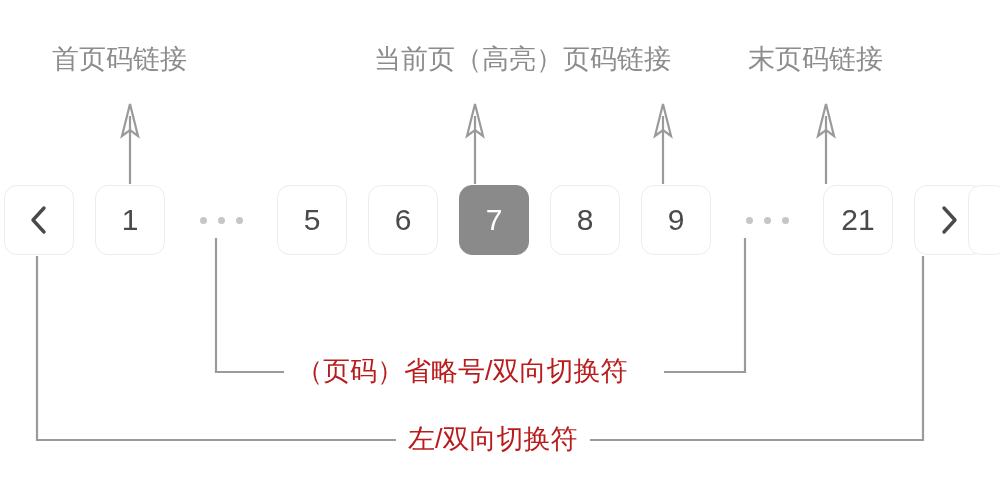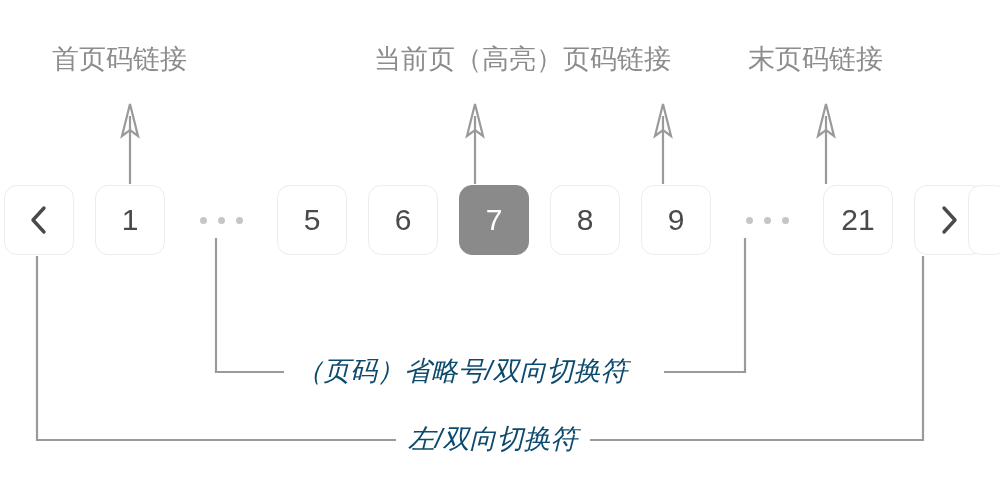--- a/index.html
+++ b/index.html
@@ -26,27 +26,26 @@
     line-height: 1;
     white-space: nowrap;
     font-family: "Liberation Sans", "DejaVu Sans", sans-serif;
   }
   #label-first  { left: 52px;  top: 46px; }
   #label-current{ left: 374px; top: 46px; }
   #label-last   { left: 748px; top: 46px; }
 
   .anno-label-bottom {
     position: absolute;
-    color: #0c4a6e;
+    color: #b91c1c;
     font-size: 27px;
     line-height: 1;
     white-space: nowrap;
     background: #ffffff;
     padding: 0 12px;
-    font-style: italic;
   }
   #label-ellipsis { left: 284px; top: 358px; }
   #label-switch   { left: 396px; top: 426px; }
 
   
   #leaders {
     position: absolute;
     left: 0; top: 0;
     width: 1000px;
     height: 500px;

